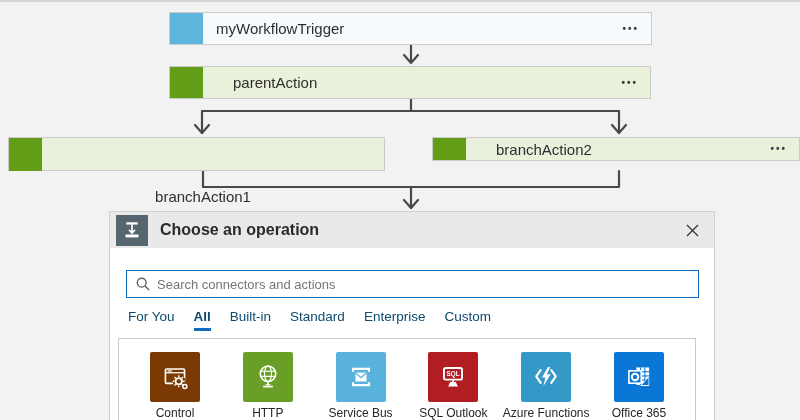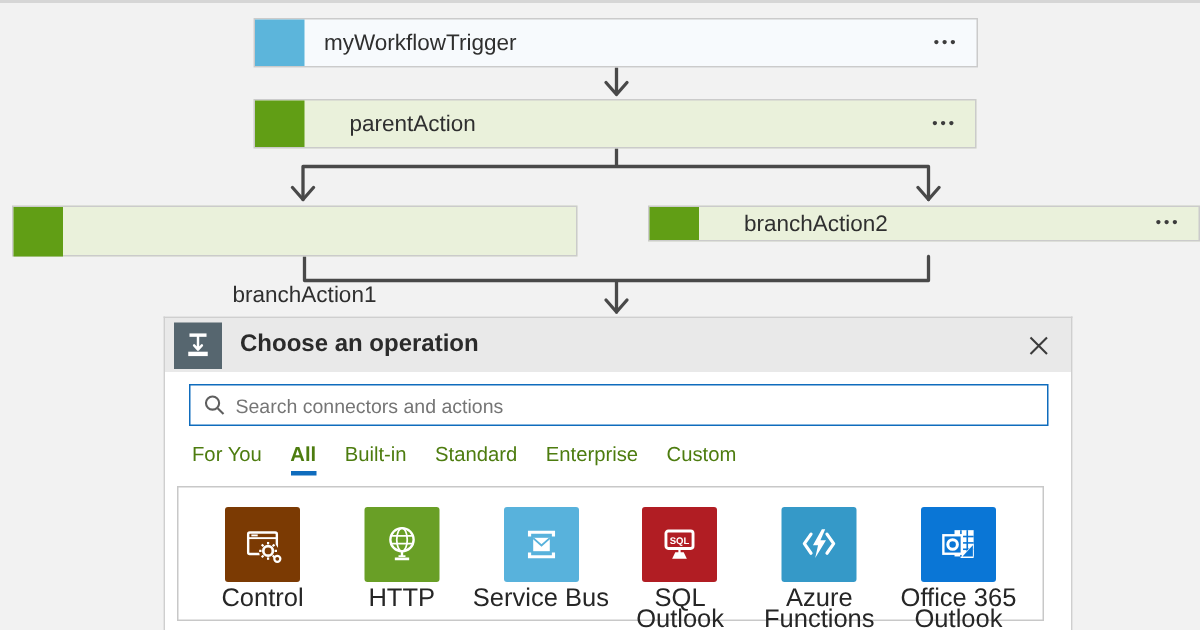--- a/index.html
+++ b/index.html
@@ -27,36 +27,36 @@
   
   .panel { position:absolute; left:109px; top:211px; width:606px; height:209px;
            background:#fff; border:1px solid #cfcfcf; border-bottom:none; }
   .panel-header { position:relative; height:36px; background:#e9e9e9; display:flex; align-items:center; }
   .panel-header-icon { width:32px; height:31px; margin-left:6px; background:#56666f;
                        display:flex; align-items:center; justify-content:center; }
   .panel-title { margin-left:12px; font-size:16px; font-weight:bold; color:#2b2b2b; }
   .panel-close { position:absolute; right:12px; top:8px; width:20px; height:20px; display:flex;
                  align-items:center; justify-content:center; cursor:pointer; }
 
-  .search-wrap { position:relative; margin:8px 15px 0 16px; }
+  .search-wrap { position:relative; margin:22px 15px 0 16px; }
   .search-input { width:100%; height:28px; border:1.5px solid #0f6cbd; background:#fff;
                   padding:0 8px 0 30px; font-size:13px; color:#333; outline:none;
                   font-family:"Liberation Sans", sans-serif; }
   .search-input::placeholder { color:#757575; }
   .search-icon { position:absolute; left:9px; top:6px; }
 
   .tabs { display:flex; gap:19px; padding:11px 0 0 18px; }
-  .tab { font-size:13.5px; color:#4d7c0f; padding-bottom:4px; border-bottom:3px solid transparent; cursor:pointer; white-space:nowrap; }
+  .tab { font-size:13.5px; color:#0c4a6e; padding-bottom:4px; border-bottom:3px solid transparent; cursor:pointer; white-space:nowrap; }
   .tab.active { font-weight:bold; border-bottom-color:#0f6cbd; }
 
   .grid-box { margin:7px 0 0 8px; width:578px; height:90px; border:1px solid #c8c8c8; background:#fff;
               display:flex; justify-content:space-between; padding:13px 17px 0 17px; }
   .cell { width:78px; display:flex; flex-direction:column; align-items:center; cursor:pointer; }
   .tile { width:50px; height:50px; border-radius:2px; display:flex; align-items:center; justify-content:center; flex:0 0 50px; }
-  .clabel { margin:4px -8px 0 -8px; width:94px; text-align:center; font-size:17px; line-height:14px; color:#262626; }
+  .clabel { margin:4px -8px 0 -8px; width:94px; text-align:center; font-size:12px; line-height:14px; color:#262626; }
 </style>
 </head>
 <body>
 
 <div id="stage">
   <div class="top-strip"></div>
 
   <svg id="connector-lines" width="800" height="420">
     <g stroke="#494949" stroke-width="2.2" fill="none" stroke-linecap="round" stroke-linejoin="round">
 

